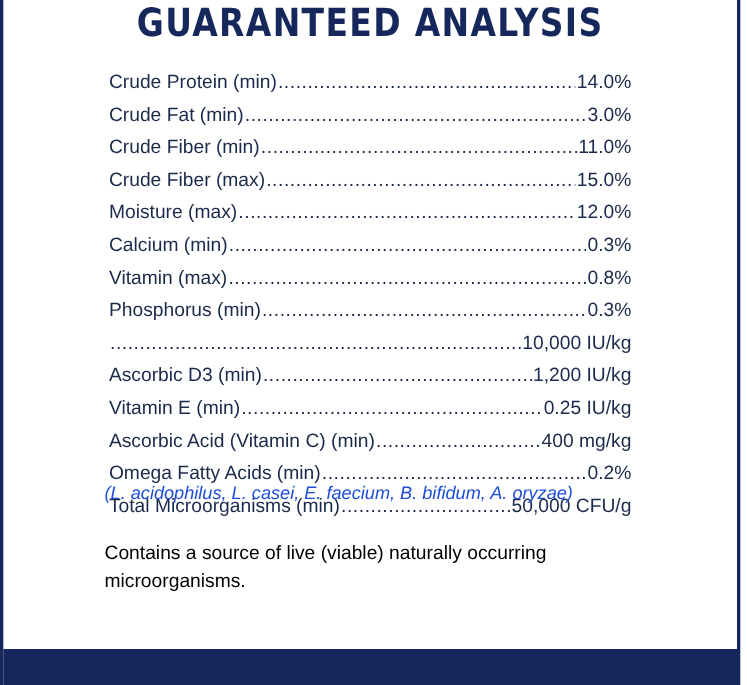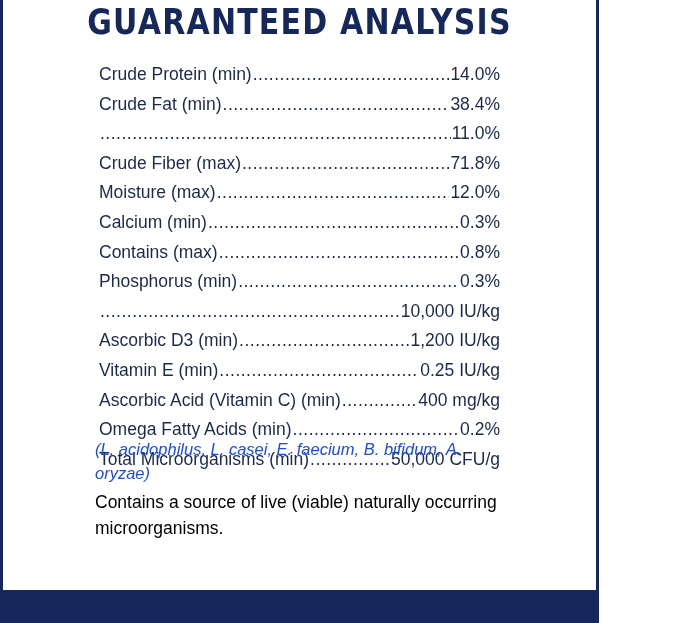--- a/index.html
+++ b/index.html
@@ -10,21 +10,21 @@
     width: 679px;
     height: 623px;
     background: #ffffff;
     font-family: "Liberation Sans", sans-serif;
     color: #1b2a4a;
     overflow: hidden;
     position: relative;
   }
   .page {
     position: relative;
-    width: 599px;
+    width: 673px;
     height: 623px;
     box-sizing: border-box;
     border-left: 3px solid #16275b;
     border-right: 3px solid #16275b;
     background: #ffffff;
   }
   .title {
     text-align: center;
     font-family: "DejaVu Sans", sans-serif;
     font-weight: bold;
@@ -107,43 +107,44 @@
 
   <ul class="list">
       <li class="row">
         <span class="label">Crude Protein (min)</span>
         <span class="dots">........................................................................................................................</span>
         <span class="value">14.0%</span>
       </li>
       <li class="row">
         <span class="label">Crude Fat (min)</span>
         <span class="dots">........................................................................................................................</span>
-        <span class="value">38.4%</span>
+        <span class="value">3.0%</span>
       </li>
       <li class="row">
+        <span class="label">Crude Fiber (min)</span>
         <span class="dots">........................................................................................................................</span>
         <span class="value">11.0%</span>
       </li>
       <li class="row">
         <span class="label">Crude Fiber (max)</span>
         <span class="dots">........................................................................................................................</span>
-        <span class="value">71.8%</span>
+        <span class="value">15.0%</span>
       </li>
       <li class="row">
         <span class="label">Moisture (max)</span>
         <span class="dots">........................................................................................................................</span>
         <span class="value">12.0%</span>
       </li>
       <li class="row">
         <span class="label">Calcium (min)</span>
         <span class="dots">........................................................................................................................</span>
         <span class="value">0.3%</span>
       </li>
       <li class="row">
-        <span class="label">Contains (max)</span>
+        <span class="label">Vitamin (max)</span>
         <span class="dots">........................................................................................................................</span>
         <span class="value">0.8%</span>
       </li>
       <li class="row">
         <span class="label">Phosphorus (min)</span>
         <span class="dots">........................................................................................................................</span>
         <span class="value">0.3%</span>
       </li>
       <li class="row">
         <span class="dots">........................................................................................................................</span>

